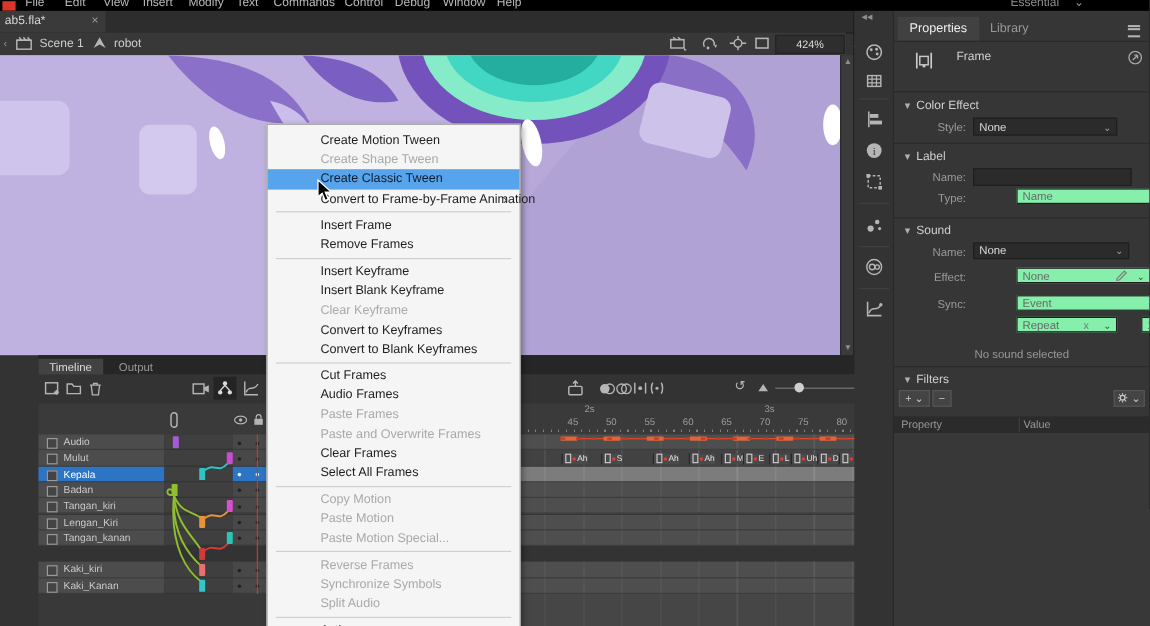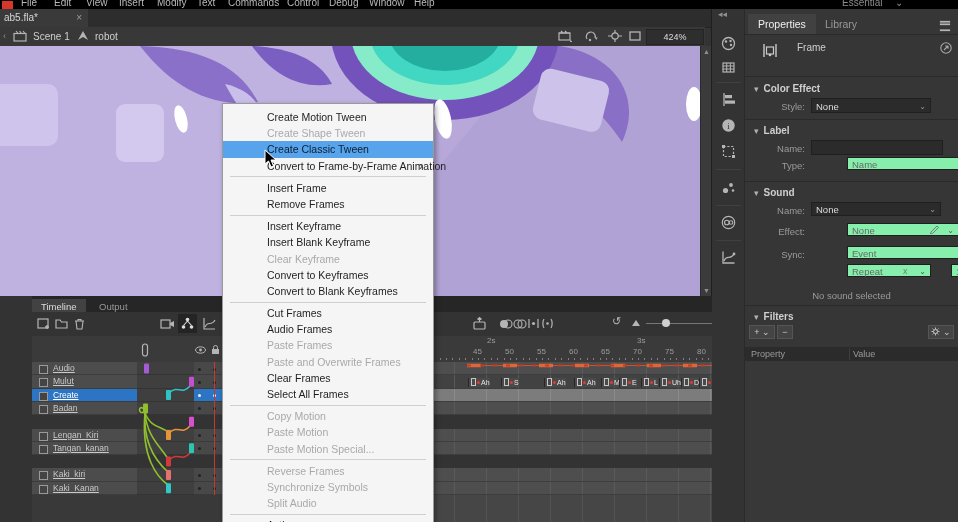--- a/index.html
+++ b/index.html
@@ -31,21 +31,21 @@
   .tl-tab.on{background:#424242;color:#ddd;}
   .tl-tab.off{color:#979797;}
   .tl-toolbar{left:0;top:16px;width:712px;height:24px;background:#333;border-bottom:1px solid #2a2a2a;}
   .tlicon{top:4px;width:15px;height:15px;color:#b5b5b5;}
   .tl-head{left:0;top:40px;width:712px;height:26px;background:#3a3a3a;}
   .rulnum{top:11px;font-size:8px;color:#9c9c9c;}
   .secs{top:0px;font-size:8px;color:#9c9c9c;}
   .trow{left:0;height:13.3px;}
   .lname{position:absolute;left:0;top:0;width:105px;height:13.3px;background:#4c4c4c;border-bottom:1px solid #3c3c3c;color:#c9c9c9;font-size:8.5px;line-height:13px;box-sizing:border-box;}
   .lpage{position:absolute;left:7px;top:3px;width:7px;height:7px;border:1px solid #9a9a9a;background:#444;}
-  .lntext{position:absolute;left:21px;top:0;text-decoration:underline;}
+  .lntext{position:absolute;left:21px;top:0;}
   .lpar{position:absolute;left:105px;top:0;width:57px;height:13.3px;background:#3f3f3f;border-bottom:1px solid #343434;box-sizing:border-box;}
   .ldots{position:absolute;left:162px;top:0;width:28px;height:13.3px;background:#484848;border-bottom:1px solid #3a3a3a;box-sizing:border-box;}
   .dot{position:absolute;top:5.5px;width:3px;height:3px;border-radius:50%;background:#222;}
   .sel .lname,.sel .ldots{background:#2c74c4;color:#fff;}
   .sel .dot{background:#eee;}
   .lframes{position:absolute;left:190px;top:0;width:522px;height:13.3px;background:#4e4e4e;border-bottom:1px solid #3e3e3e;box-sizing:border-box;
            background-image:repeating-linear-gradient(90deg,transparent 0 31px,#5a5a5a 31px 32px);background-position:-23px 0;}
   .lframes.selfr{background-color:#7c7c7c;background-image:repeating-linear-gradient(90deg,transparent 0 31px,#8a8a8a 31px 32px);}
   .mk{position:absolute;top:2.5px;height:9px;font-size:7px;color:#e8e8e8;border-left:1px solid #262626;padding-left:2px;display:flex;align-items:center;background:#4a4a4a;}
   .mk i{width:3px;height:6px;border:1px solid #c6c6c6;margin-right:1px;background:transparent;}
@@ -62,21 +62,21 @@
   
   .dock{left:712px;top:9px;width:33px;height:513px;background:#333;border-right:1px solid #2a2a2a;box-sizing:border-box;}
   .dkicon{left:8px;width:17px;height:17px;}
   .dksep{left:4px;width:25px;height:1px;background:#404040;}
   
   .props{left:745px;top:9px;width:213px;height:513px;background:#363636;color:#c9c9c9;font-size:10px;}
   .ptab{position:absolute;top:5px;height:20px;line-height:20px;font-size:10.5px;padding:0 10px;}
   .ptab.on{background:#414141;color:#f0f0f0;}
   .ptab.off{color:#989898;}
   .ptabline{position:absolute;left:0;top:25px;width:213px;height:1px;background:#2a2a2a;}
-  .sechead{position:absolute;left:9px;font-size:10px;color:#cfcfcf;font-weight:bold;}
+  .sechead{position:absolute;left:9px;font-size:10px;color:#cfcfcf;}
   .sechead::before{content:"\25BE";color:#b0b0b0;margin-right:5px;font-size:9px;}
   .frow-label{position:absolute;width:50px;text-align:right;color:#9a9a9a;font-size:9.5px;}
   .select{position:absolute;background:#2b2b2b;border:1px solid #1f1f1f;color:#ddd;font-size:9.5px;box-sizing:border-box;padding:0 4px;}
   .select .chev{position:absolute;right:4px;top:0;color:#9a9a9a;font-size:8px;}
   .select.dis{background:#86efac;color:#686868;margin-left:36px;}
   .select.dis .chev{color:#585858;}
   .inputbox{position:absolute;background:#2b2b2b;border:1px solid #1f1f1f;}
   .hline{position:absolute;left:0;width:213px;height:1px;background:#2a2a2a;}
   .fbtn{position:absolute;background:#444;border:1px solid #555;color:#ccc;font-size:9px;text-align:center;box-sizing:border-box;}
   .thead{position:absolute;left:0;width:213px;height:14px;background:#2b2b2b;color:#9a9a9a;font-size:9px;line-height:14px;}
@@ -357,36 +357,50 @@
             <i></i>
             <b></b>
             <span>S</span>
           </span>
       </div>
     </div>
 
     <div class="abs trow sel" style="top:92.6px;width:712px">
       <div class="lname">
           <span class="lpage"></span>
-          <span class="lntext">Create</span>
+          <span class="lntext">Kepala</span>
         </div>
       <div class="lpar"></div>
       <div class="ldots">
           <span class="dot" style="left:4px"></span>
           <span class="dot" style="left:19px"></span>
         </div>
       <div class="lframes selfr">
         <span style="position:absolute;left:4px;top:5px;width:3.5px;height:3.5px;border-radius:50%;background:#111"></span>
       </div>
     </div>
 
     <div class="abs trow" style="top:105.9px;width:712px">
       <div class="lname">
           <span class="lpage"></span>
           <span class="lntext">Badan</span>
+        </div>
+      <div class="lpar"></div>
+      <div class="ldots">
+          <span class="dot" style="left:4px"></span>
+          <span class="dot" style="left:19px"></span>
+        </div>
+      <div class="lframes">
+          <span style="position:absolute;left:4px;top:5px;width:3.5px;height:3.5px;border-radius:50%;background:#111"></span>
+        </div>
+    </div>
+    <div class="abs trow" style="top:119.2px;width:712px">
+      <div class="lname">
+          <span class="lpage"></span>
+          <span class="lntext">Tangan_kiri</span>
         </div>
       <div class="lpar"></div>
       <div class="ldots">
           <span class="dot" style="left:4px"></span>
           <span class="dot" style="left:19px"></span>
         </div>
       <div class="lframes">
           <span style="position:absolute;left:4px;top:5px;width:3.5px;height:3.5px;border-radius:50%;background:#111"></span>
         </div>
     </div>

